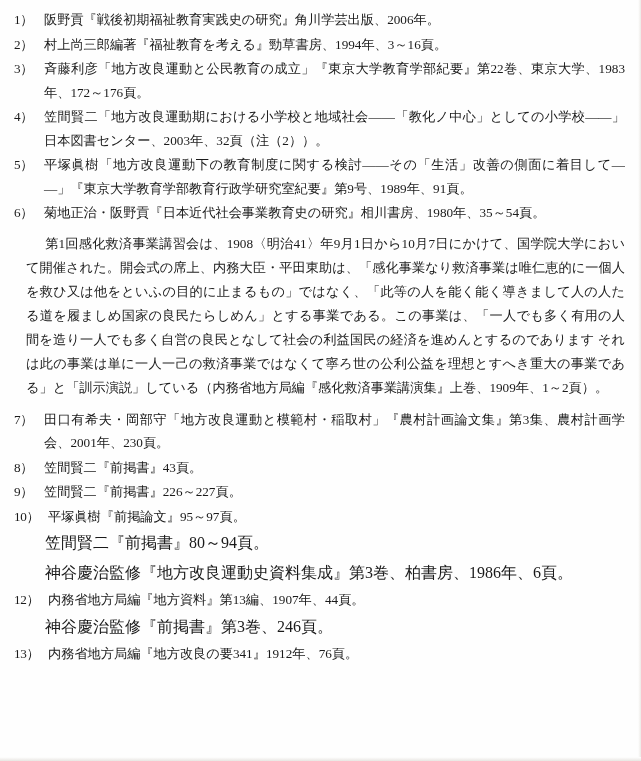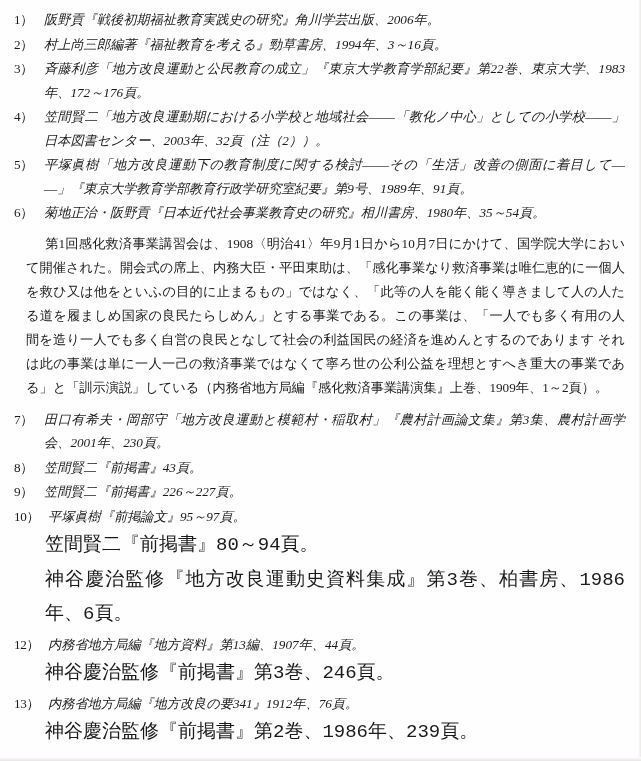--- a/index.html
+++ b/index.html
@@ -38,42 +38,40 @@
     white-space: nowrap;
     letter-spacing: -0.3px;
   }
   .note-num.wide {
     width: 34px;
   }
   .note-body {
     flex: 1 1 auto;
     text-align: justify;
     text-justify: inter-character;
-    font-style: italic;
   }
   .para {
     text-indent: 1.45em;
     margin: 0;
     text-align: justify;
     text-justify: inter-character;
     font-size: 13.2px;
     line-height: 1.83;
   }
   .para.block {
     margin-top: 7px;
     margin-bottom: 7px;
     padding-left: 12px;
   }
   .sub {
     margin: 0 0 1px 0;
     padding-left: 31px;
-    font-size: 19px;
+    font-size: 16px;
     line-height: 1.78;
     text-align: justify;
-    font-family: Liberation Mono, monospace;
   }
   .note-body, .para, .sub {
     word-break: break-all;
   }
   .edge-right {
     position: absolute;
     top: 0;
     right: 0;
     width: 3px;
     height: 761px;
@@ -156,19 +154,18 @@
     <div class="note">
       <span class="note-num wide">12）</span>
       <span class="note-body">内務省地方局編『地方資料』第13編、1907年、44頁。</span>
     </div>
     <div class="sub">神谷慶治監修『前掲書』第3巻、246頁。</div>
 
     <div class="note">
       <span class="note-num wide">13）</span>
       <span class="note-body">内務省地方局編『地方改良の要341』1912年、76頁。</span>
     </div>
-    <div class="sub">神谷慶治監修『前掲書』第2巻、1986年、239頁。</div>
 
   </div>
 
   <div class="edge-right"></div>
   <div class="edge-bottom"></div>
 </div>
 
 </body></html>

